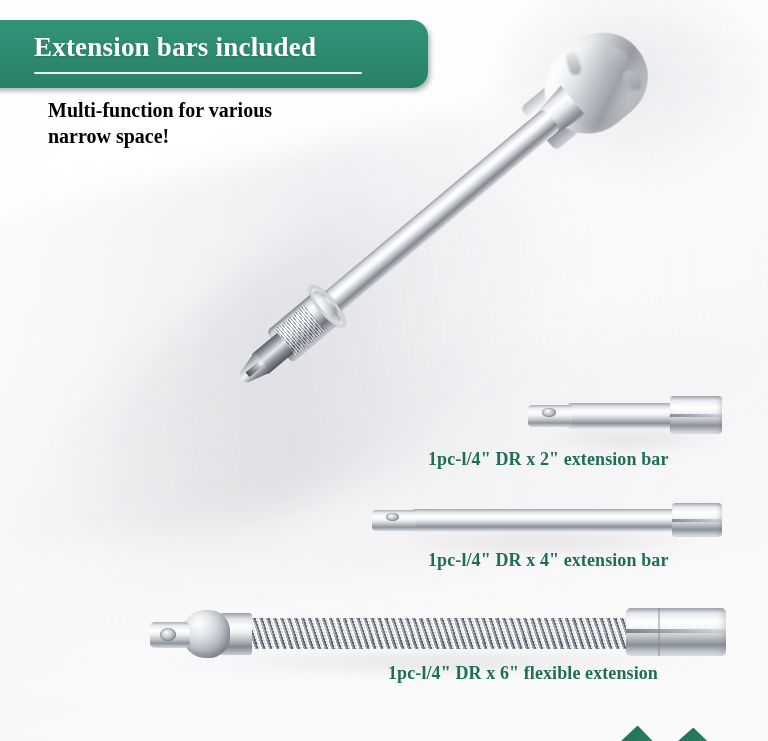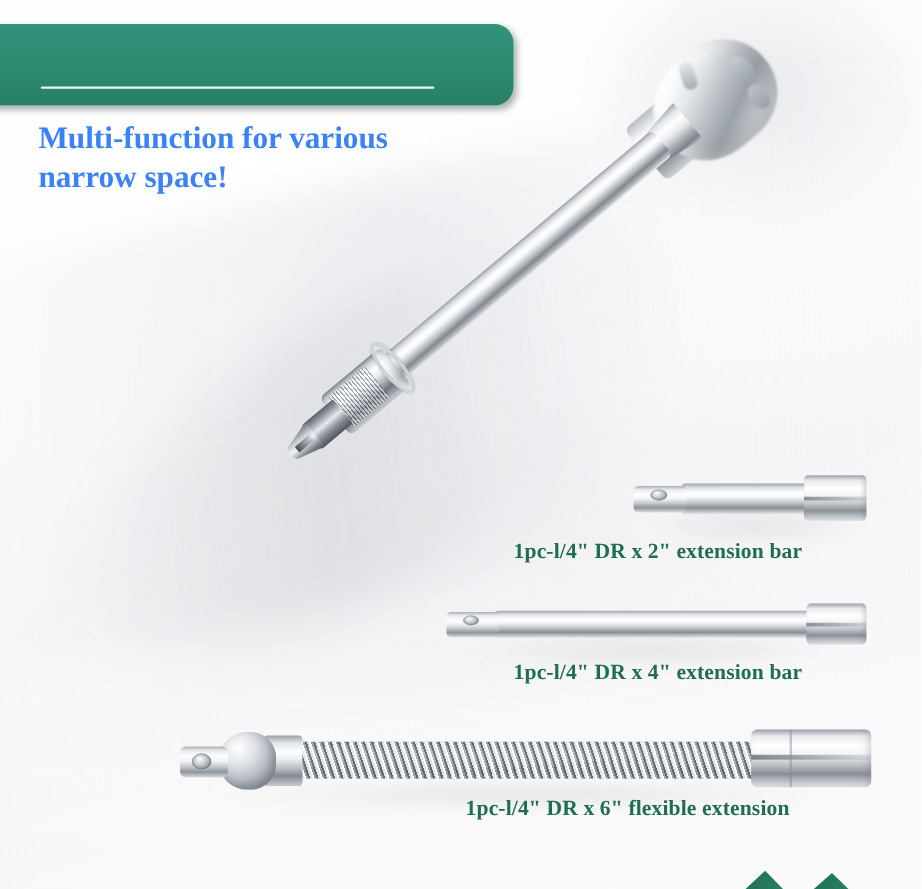--- a/index.html
+++ b/index.html
@@ -83,24 +83,24 @@
     text-shadow:0 1px 2px rgba(0,0,0,.18);
   }
   .banner-underline{
     position:absolute; left:54px; top:52px;
     width:328px; height:2px;
     background:rgba(255,255,255,.92);
     border-radius:1px;
   }
 
   .subtitle{
-    position:absolute; left:32px; top:98px;
+    position:absolute; left:48px; top:98px;
     width:340px;
-    color:#3b82f6;
-    font-size:26px; font-weight:bold;
+    color:#000000;
+    font-size:20px; font-weight:bold;
     line-height:1.28;
     white-space:pre-line;
   }
 
   
   .main-tool{
     position:absolute;
     left:150px; top:40px;
     width:440px; height:92px;
     transform-origin:100% 50%;
@@ -377,20 +377,21 @@
     <div class="mt-shaft"></div>
     <div class="mt-collar"></div>
     <div class="mt-knurl"></div>
     <div class="mt-ring"></div>
     <div class="mt-bit-shank"></div>
     <div class="mt-bit-tip"></div>
     <div class="mt-bit-cross"></div>
   </div>
 
   <div class="banner">
+    <div class="banner-text">Extension bars included</div>
     <div class="banner-underline"></div>
   </div>
 
   <div class="subtitle">Multi-function for various
 narrow space!</div>
 
   <div class="bar-shadow" style="left:540px; top:430px; width:180px; height:18px;"></div>
   <div class="bar2">
     <div class="shaft"></div>
     <div class="sq-drive"></div>

